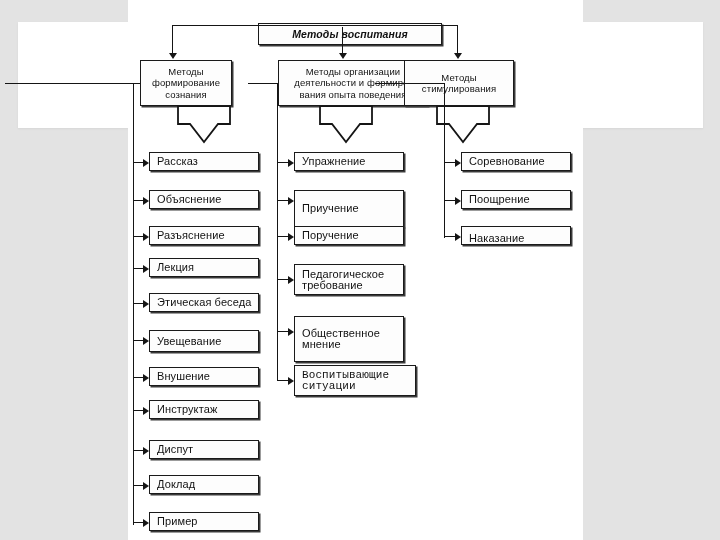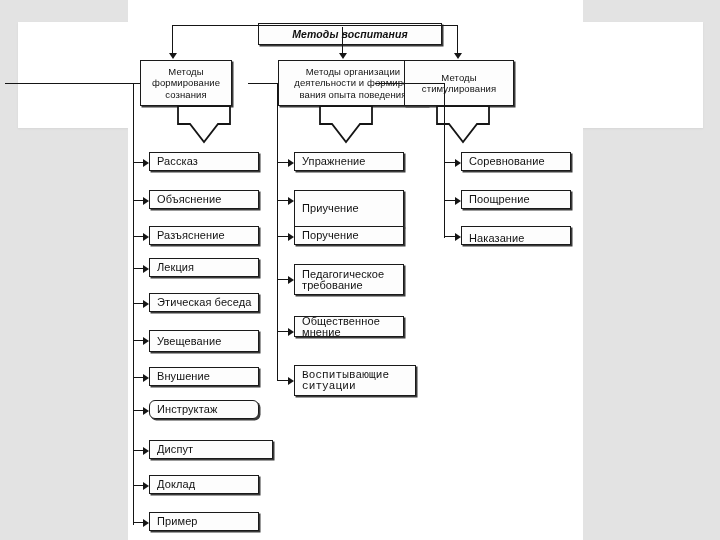--- a/index.html
+++ b/index.html
@@ -193,24 +193,24 @@
     </div>
     <div class="node leaf" style="left:21px; top:293px; width:110px; height:19px;">
       <span>Этическая беседа</span>
     </div>
     <div class="node leaf" style="left:21px; top:330px; width:110px; height:22px;">
       <span>Увещевание</span>
     </div>
     <div class="node leaf" style="left:21px; top:367px; width:110px; height:19px;">
       <span>Внушение</span>
     </div>
-    <div class="node leaf" style="left:21px; top:400px; width:110px; height:19px;border-radius:6px;">
+    <div class="node leaf" style="left:21px; top:400px; width:110px; height:19px;">
       <span>Инструктаж</span>
     </div>
-    <div class="node leaf" style="left:21px; top:440px; width:124px; height:19px;">
+    <div class="node leaf" style="left:21px; top:440px; width:110px; height:19px;">
       <span>Диспут</span>
     </div>
     <div class="node leaf" style="left:21px; top:475px; width:110px; height:19px;">
       <span>Доклад</span>
     </div>
     <div class="node leaf" style="left:21px; top:512px; width:110px; height:19px;">
       <span>Пример</span>
     </div>
 
     <div class="ln h" style="left:120px; top:83px; width:30px;"></div>
@@ -237,21 +237,21 @@
     </div>
     <div class="node leaf" style="left:166px; top:226px; width:110px; height:19px;">
       <span>Поручение</span>
     </div>
     <div class="node leaf two-line" style="left:166px; top:264px; width:110px; height:31px;">
       <div>
         <span>Педагогическое</span>
         <span>требование</span>
       </div>
     </div>
-    <div class="node leaf two-line" style="left:166px; top:316px; width:110px; height:21px;">
+    <div class="node leaf two-line" style="left:166px; top:316px; width:110px; height:46px;">
       <div>
         <span>Общественное</span>
         <span>мнение</span>
       </div>
     </div>
     <div class="node leaf two-line" style="left:166px; top:365px; width:122px; height:31px;font-family:Liberation Mono, monospace;">
       <div>
         <span>Воспитывающие</span>
         <span>ситуации</span>
       </div>

